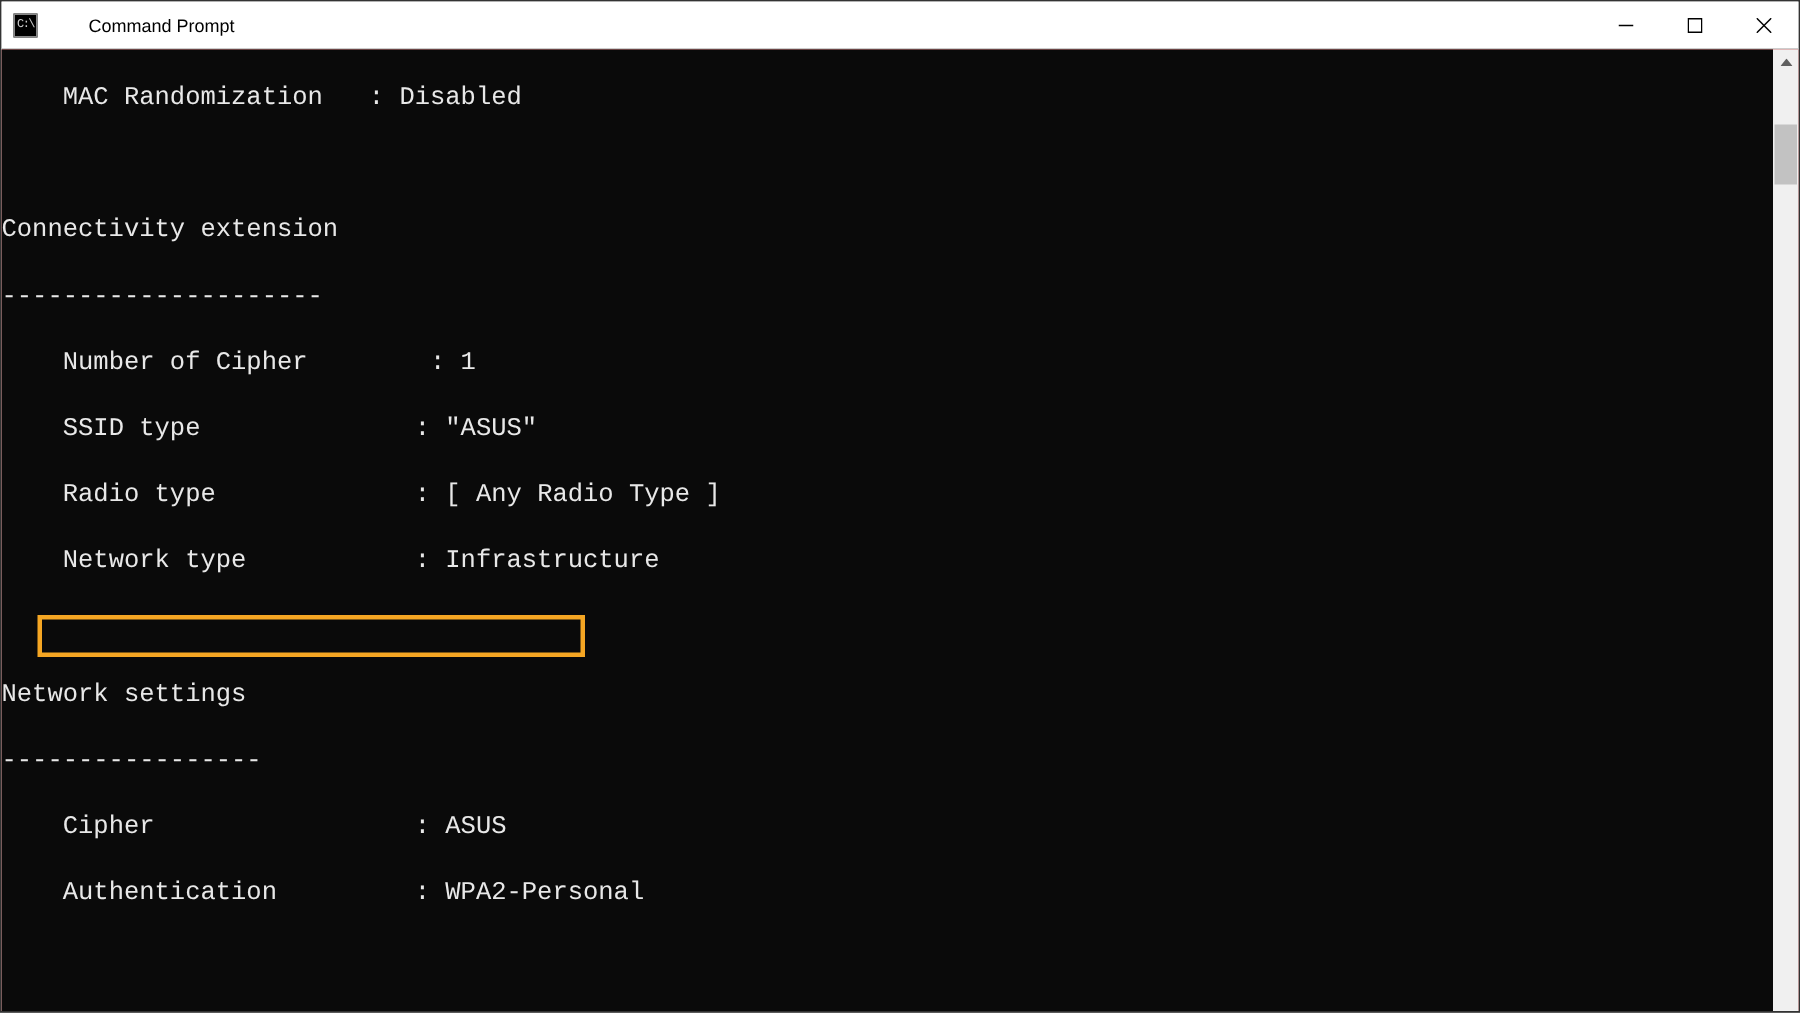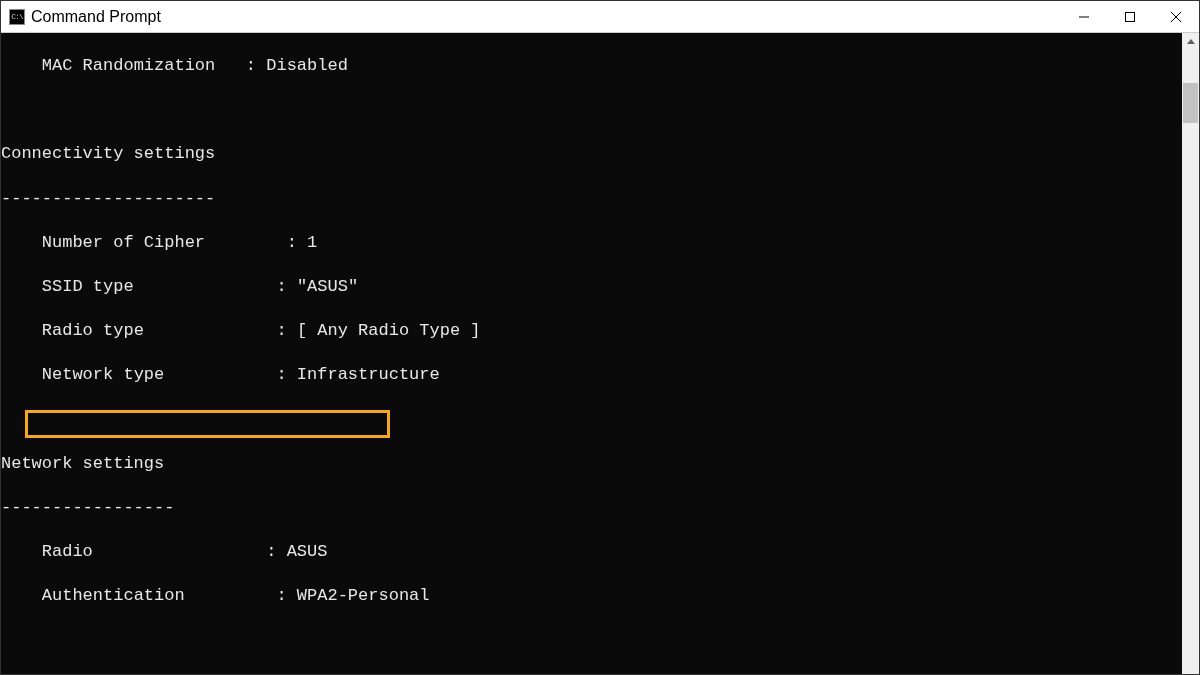--- a/index.html
+++ b/index.html
@@ -31,23 +31,24 @@
       border: 1px solid #888;
       display: flex;
       align-items: center;
       justify-content: center;
       font-size: 8px;
       color: #ccc;
       letter-spacing: -1px;
     }
     .titlebar-text {
       font-family: 'Segoe UI', Tahoma, sans-serif;
-      font-size: 16px;
+      font-size: 12px;
       color: #000;
       flex: 1;
+      margin-left: 28px;
     }
     .titlebar-controls {
       display: flex;
       height: 100%;
     }
     .titlebar-btn {
       width: 46px;
       height: 100%;
       display: flex;
       align-items: center;
@@ -132,30 +133,30 @@
         </svg>
     </div>
   </div>
 </div>
 
 <div class="content-area">
   <div class="content-wrapper">
     <div class="terminal">
 <div class="terminal-line">    <span>MAC Randomization</span>   : <span>Disabled</span></div>
 <div class="terminal-line"> </div>
-<div class="terminal-line">Connectivity settings</div>
+<div class="terminal-line">Connectivity extension</div>
 <div class="terminal-line">---------------------</div>
 <div class="terminal-line">    <span>Number of Cipher</span>        : <span>1</span></div>
 <div class="terminal-line">    <span>SSID type</span>              : <span>"ASUS"</span></div>
 <div class="terminal-line">    <span>Radio type</span>             : <span>[ Any Radio Type ]</span></div>
 <div class="terminal-line">    <span>Network type</span>           : <span>Infrastructure</span></div>
 <div class="terminal-line"> </div>
 <div class="terminal-line">Network settings</div>
 <div class="terminal-line">-----------------</div>
-<div class="terminal-line">    <span>Radio</span>                 : <span>ASUS</span></div>
+<div class="terminal-line">    <span>Cipher</span>                 : <span>ASUS</span></div>
 <div class="terminal-line">    <span>Authentication</span>         : <span>WPA2-Personal</span></div>
 
 
 
 
 
 
 
 
 

